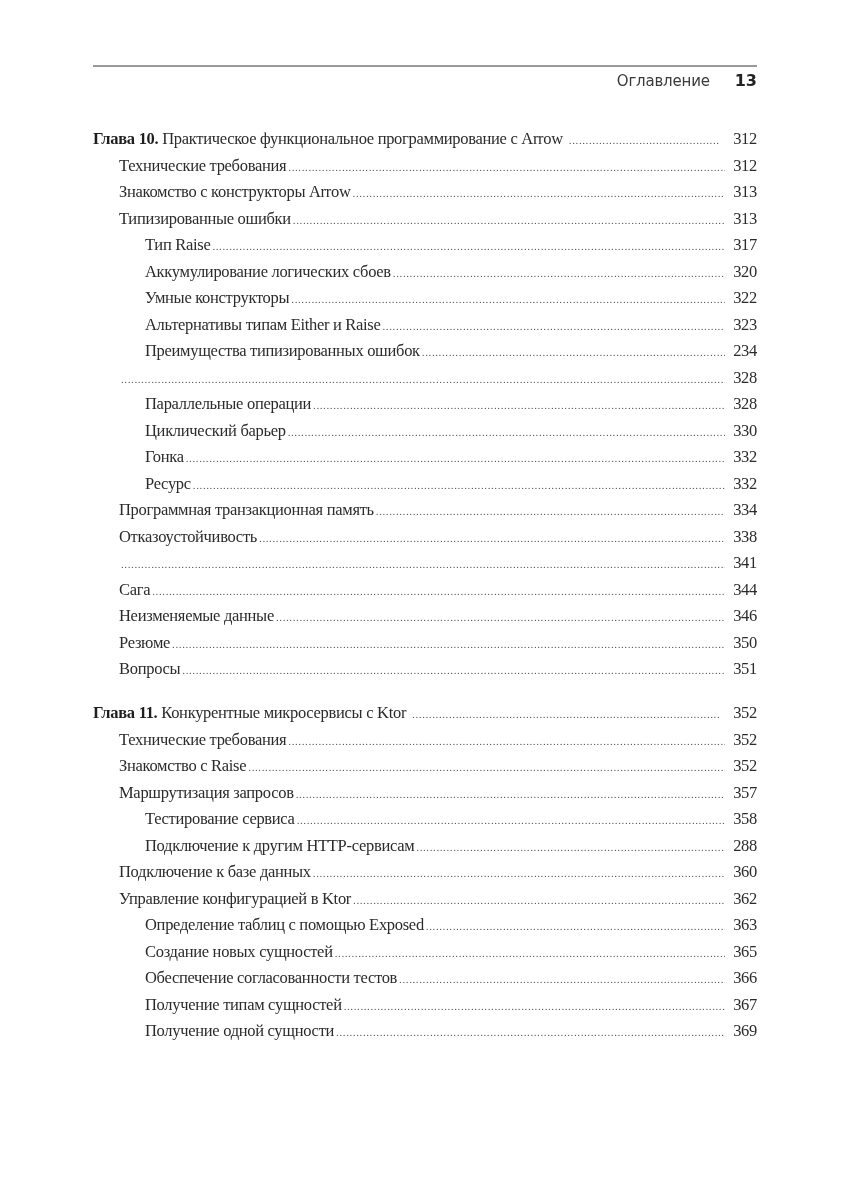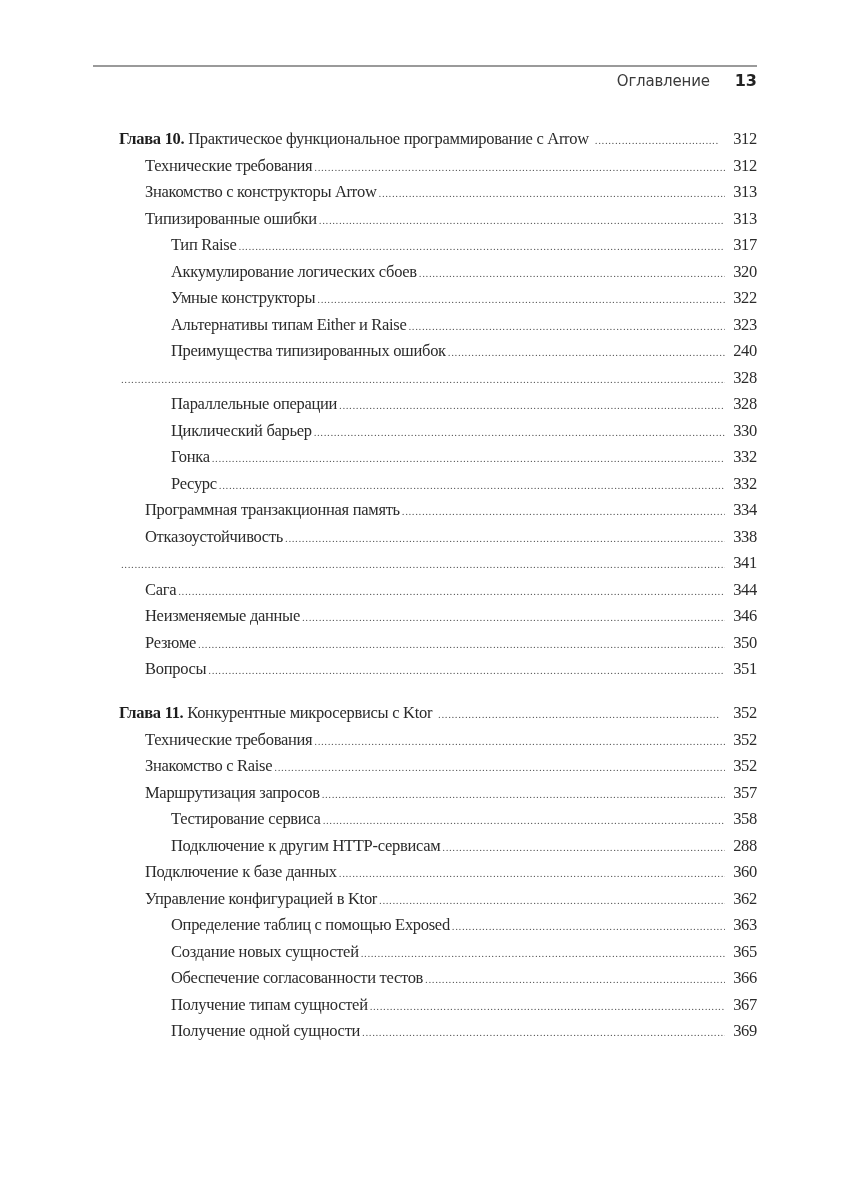--- a/index.html
+++ b/index.html
@@ -19,21 +19,21 @@
   .toc.ch10 { top: 129px; }
   .toc.ch11 { top: 703px; }
   .entry {
     display: flex; align-items: baseline; height: 26.5px;
     font-family: "Liberation Serif", serif; font-size: 16.5px; color: #2b2b2b;
     letter-spacing: -0.3px;
   }
   .entry.l0 { padding-left: 0; }
   .entry.l1 { padding-left: 26px; }
   .entry.l2 { padding-left: 52px; }
-  .entry .label { white-space: nowrap; margin-left: 26px; }
+  .entry .label { white-space: nowrap; }
   .entry .label b { font-weight: bold; color: #1e1e1e; }
   .entry .dots {
     flex: 1; overflow: hidden; white-space: nowrap; margin: 0 2px;
     color: #555; font-size: 11px; letter-spacing: 0.6px;
   }
   .entry .dots::before {
     content: "........................................................................................................................................................................................................................";
   }
   .entry.l0 .dots { margin-left: 6px; margin-right: 8px; }
   .entry .pg { white-space: nowrap; min-width: 30px; text-align: right; }
@@ -85,21 +85,21 @@
         <span class="pg">322</span>
       </div>
       <div class="entry l2">
         <span class="label">Альтернативы типам Either и Raise</span>
         <span class="dots"></span>
         <span class="pg">323</span>
       </div>
       <div class="entry l2">
         <span class="label">Преимущества типизированных ошибок</span>
         <span class="dots"></span>
-        <span class="pg">240</span>
+        <span class="pg">234</span>
       </div>
       <div class="entry l1">
         <span class="dots"></span>
         <span class="pg">328</span>
       </div>
       <div class="entry l2">
         <span class="label">Параллельные операции</span>
         <span class="dots"></span>
         <span class="pg">328</span>
       </div>

